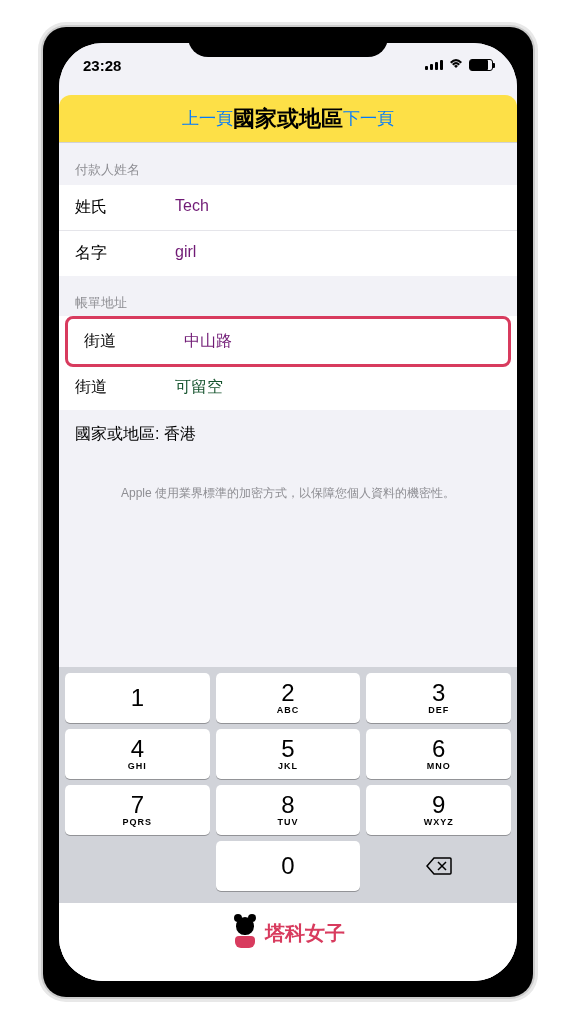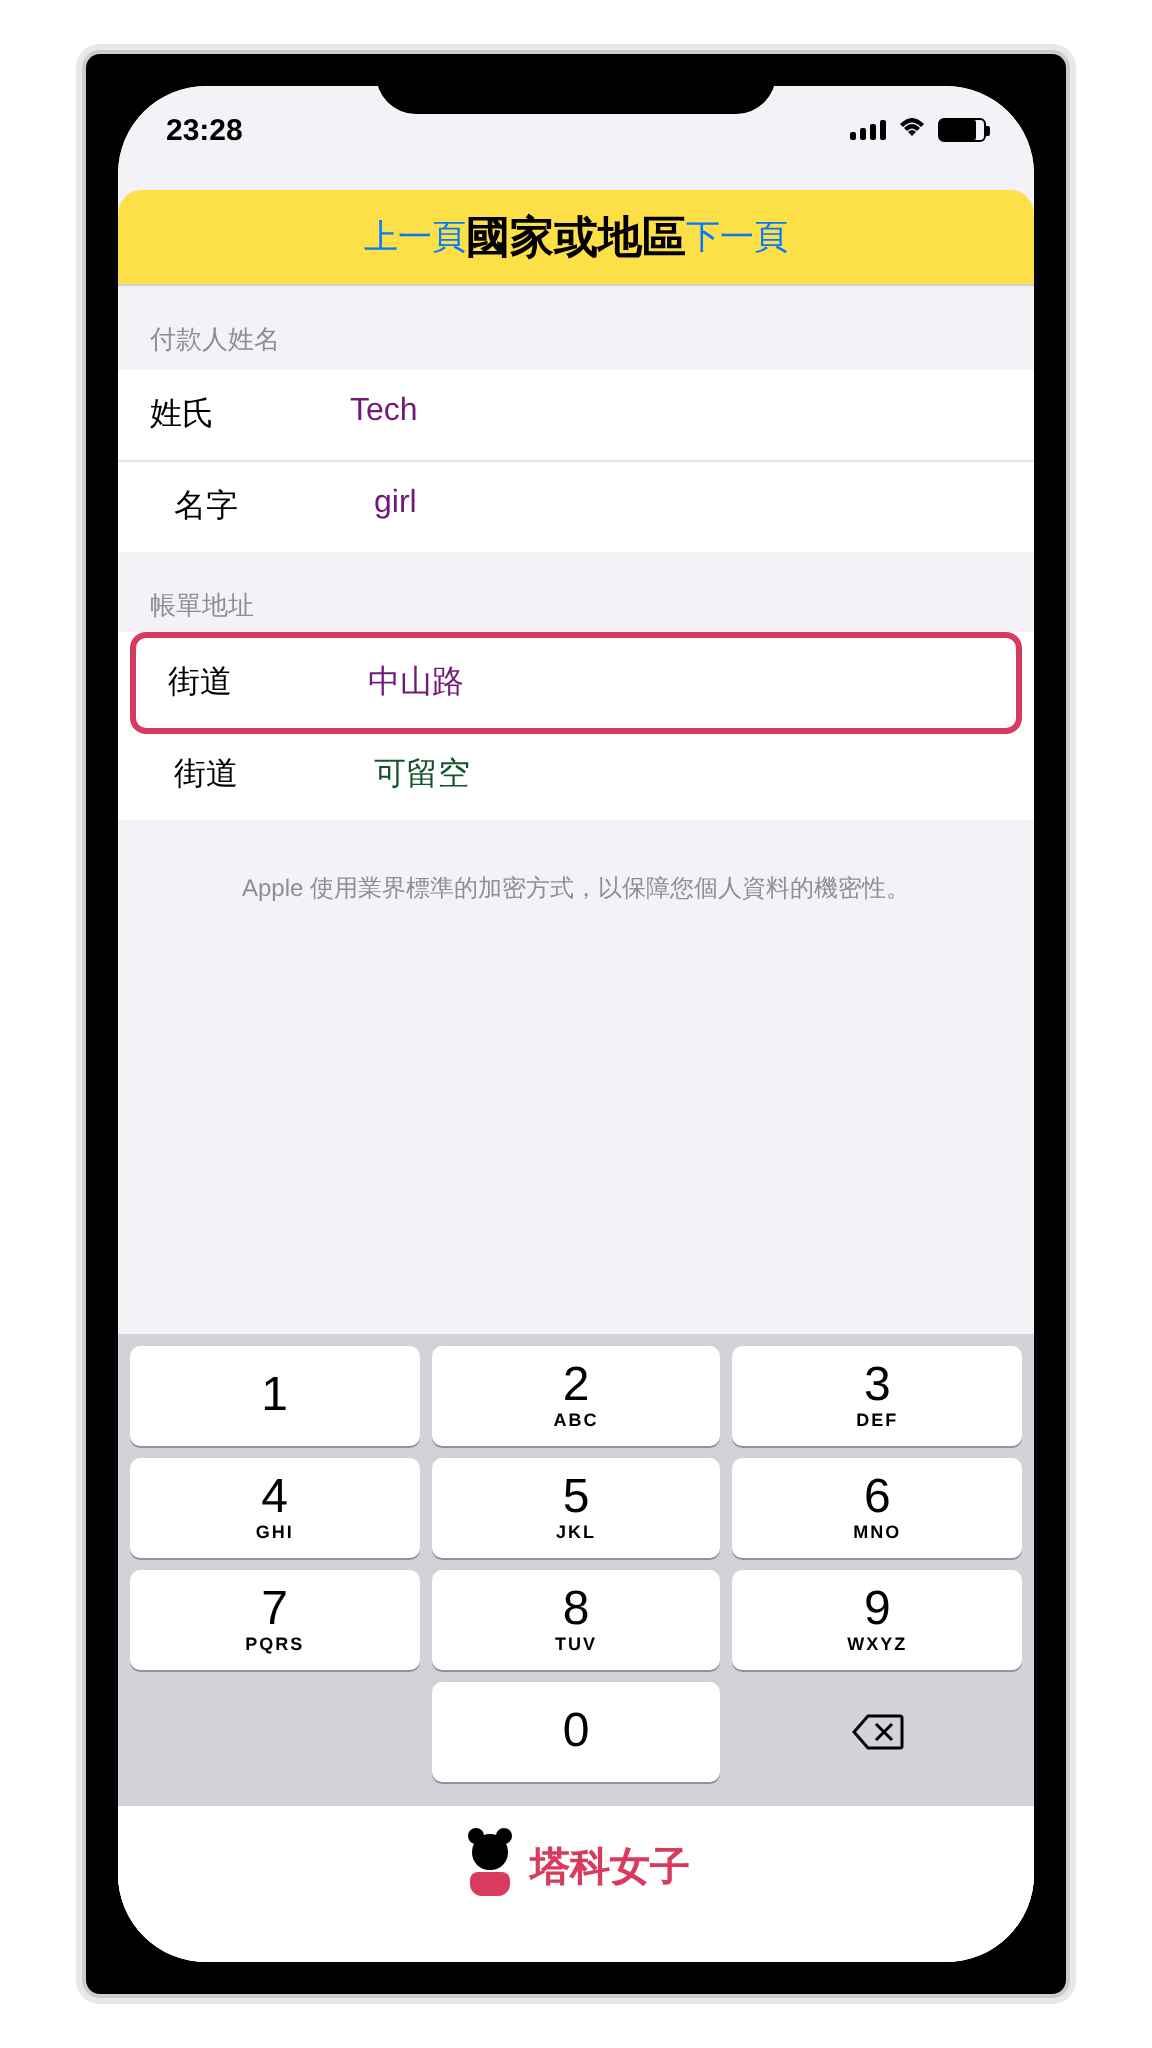--- a/index.html
+++ b/index.html
@@ -1,17 +1,17 @@
 <!DOCTYPE html>
 <html><head>
   <meta charset="utf-8">
   <style>
     * { margin: 0; padding: 0; box-sizing: border-box; font-family: -apple-system, "Helvetica Neue", Arial, sans-serif; }
     body { background: #fff; display: flex; justify-content: center; align-items: center; min-height: 1024px; }
-    .phone-frame { width: 490px; height: 970px; background: #000; border-radius: 7px; padding: 16px; position: relative; box-shadow: 0 0 0 2px #ccc, 0 0 0 5px #e8e8e8; }
+    .phone-frame { width: 490px; height: 970px; background: #000; border-radius: 23px; padding: 16px; position: relative; box-shadow: 0 0 0 2px #ccc, 0 0 0 5px #e8e8e8; }
     .phone-screen { width: 100%; height: 100%; background: #f2f2f7; border-radius: 44px; overflow: hidden; position: relative; display: flex; flex-direction: column; }
     .notch { position: absolute; top: 0; left: 50%; transform: translateX(-50%); width: 200px; height: 30px; background: #000; border-radius: 0 0 20px 20px; z-index: 100; }
     .status-bar { height: 44px; display: flex; justify-content: space-between; align-items: center; padding: 0 24px; background: #f2f2f7; font-weight: 600; font-size: 15px; color: #000; }
     .status-icons { display: flex; gap: 5px; align-items: center; }
     .signal { display: flex; gap: 2px; align-items: flex-end; }
     .signal span { width: 3px; background: #000; border-radius: 1px; }
     .signal span:nth-child(1) { height: 4px; }
     .signal span:nth-child(2) { height: 6px; }
     .signal span:nth-child(3) { height: 8px; }
     .signal span:nth-child(4) { height: 10px; }
@@ -20,21 +20,21 @@
     .battery::after { content: ''; position: absolute; right: -3px; top: 3px; width: 2px; height: 5px; background: #000; border-radius: 0 1px 1px 0; }
     .battery-fill { width: 80%; height: 100%; background: #000; border-radius: 1px; }
     .modal { background: #f2f2f7; border-radius: 12px 12px 0 0; margin-top: 8px; flex: 1; display: flex; flex-direction: column; overflow: hidden; }
     .nav-bar { height: 48px; display: flex; justify-content: center; align-items: center; padding: 0 16px; background: #fde047; border-bottom: 0.5px solid #d1d1d6; }
     .nav-btn { color: #007aff; font-size: 17px; cursor: pointer; }
     .nav-title { font-weight: 600; font-size: 22px; color: #000; }
     .content { flex: 1; overflow-y: auto; }
     .section-header { font-size: 13px; color: #8e8e93; padding: 18px 16px 6px; }
     .section { background: #fff; }
     .row { display: flex; align-items: flex-start; padding: 12px 16px; border-bottom: 0.5px solid #e5e5ea; min-height: 44px; }
-    .row:last-child { border-bottom: none; margin-left: 12px; }
+    .row:last-child { border-bottom: none; }
     .row-label { width: 100px; font-size: 16px; color: #000; }
     .row-label.red { color: #ff3b30; }
     .row-value { flex: 1; font-size: 16px; color: #701a75; }
     .row-value.placeholder { color: #14532d; }
     .highlight { border: 3px solid #d83b5e; border-radius: 8px; margin: -2px 6px; position: relative; z-index: 2; }
     .region-row { padding: 14px 16px; font-size: 16px; color: #000; }
     .footer-text { font-size: 12px; color: #8e8e93; text-align: center; padding: 26px 20px; }
     .keyboard { background: #d1d3d9; padding: 6px; }
     .key-row { display: flex; gap: 6px; margin-bottom: 6px; }
     .key { flex: 1; background: #fff; border-radius: 5px; height: 50px; display: flex; flex-direction: column; justify-content: center; align-items: center; box-shadow: 0 1px 0 rgba(0,0,0,0.3); cursor: pointer; }
@@ -103,20 +103,21 @@
           <div class="row highlight">
             <span class="row-label">街道</span>
             <span class="row-value">中山路</span>
           </div>
           <div class="row">
             <span class="row-label">街道</span>
             <span class="row-value placeholder">可留空</span>
           </div>
         </div>
 
+        <div class="region-row">國家或地區: 香港</div>
         <div class="footer-text">Apple 使用業界標準的加密方式，以保障您個人資料的機密性。</div>
       </div>
 
       <div class="keyboard">
         <div class="key-row">
           <div class="key">
               <span class="key-num">1</span>
               <span class="key-letters"></span>
             </div>
           <div class="key">

